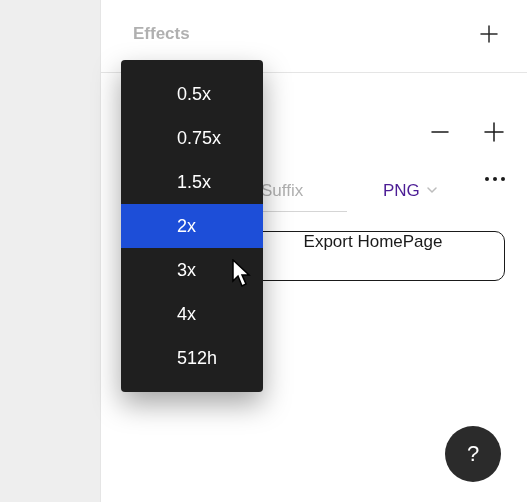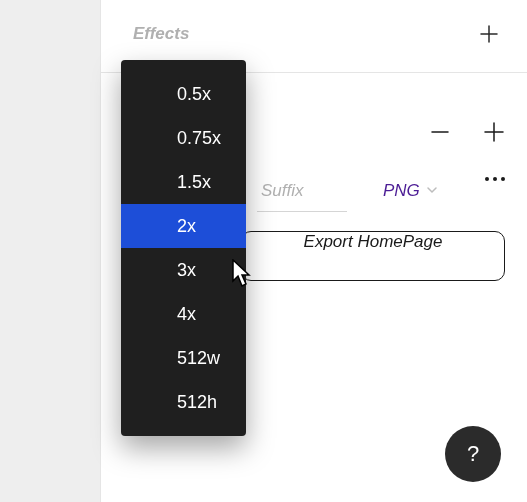--- a/index.html
+++ b/index.html
@@ -16,21 +16,20 @@
       left: 0; top: 0;
       width: 100px; height: 502px;
       background: #eeeeee;
     }
     .panel {
       position: absolute;
       left: 100px; top: 0;
       width: 427px; height: 502px;
       background: #ffffff;
       border-left: 1px solid #e5e5e5;
-      font-style: italic;
     }
     .section-row {
       display: flex;
       align-items: center;
       justify-content: space-between;
       padding: 24px 28px 10px 32px;
     }
     .section-title {
       color: #b0b0b0;
       font-size: 17px;
@@ -98,21 +97,21 @@
       border: 1px solid #1a1a1a;
       border-radius: 10px;
       display:flex; align-items:flex-start; justify-content:center;
       font-size: 17px;
       color: #1a1a1a;
       background:#fff;
     }
     .dropdown {
       position: absolute;
       left: 121px; top: 60px;
-      width: 125px;
+      width: 142px;
       background: #1f1f1f;
       border-radius: 4px;
       padding: 12px 0;
       box-shadow: 0 12px 28px rgba(0,0,0,.35);
       z-index: 50;
     }
     .dropdown-item {
       position: relative;
       height: 44px;
       display:flex; align-items:center;
@@ -220,23 +219,20 @@
     <div class="dropdown-item highlight">
       <span>2x</span>
     </div>
     <div class="dropdown-item">
       <span>3x</span>
     </div>
     <div class="dropdown-item">
       <span>4x</span>
     </div>
     <div class="dropdown-item">
-      <span>512w</span>
-    </div>
-    <div class="dropdown-item">
       <span>512h</span>
     </div>
   </div>
 
 <div class="help-fab">
   <span>?</span>
 </div>
 
 <div class="cursor">
   <svg width="22" height="30" viewBox="0 0 22 30">

